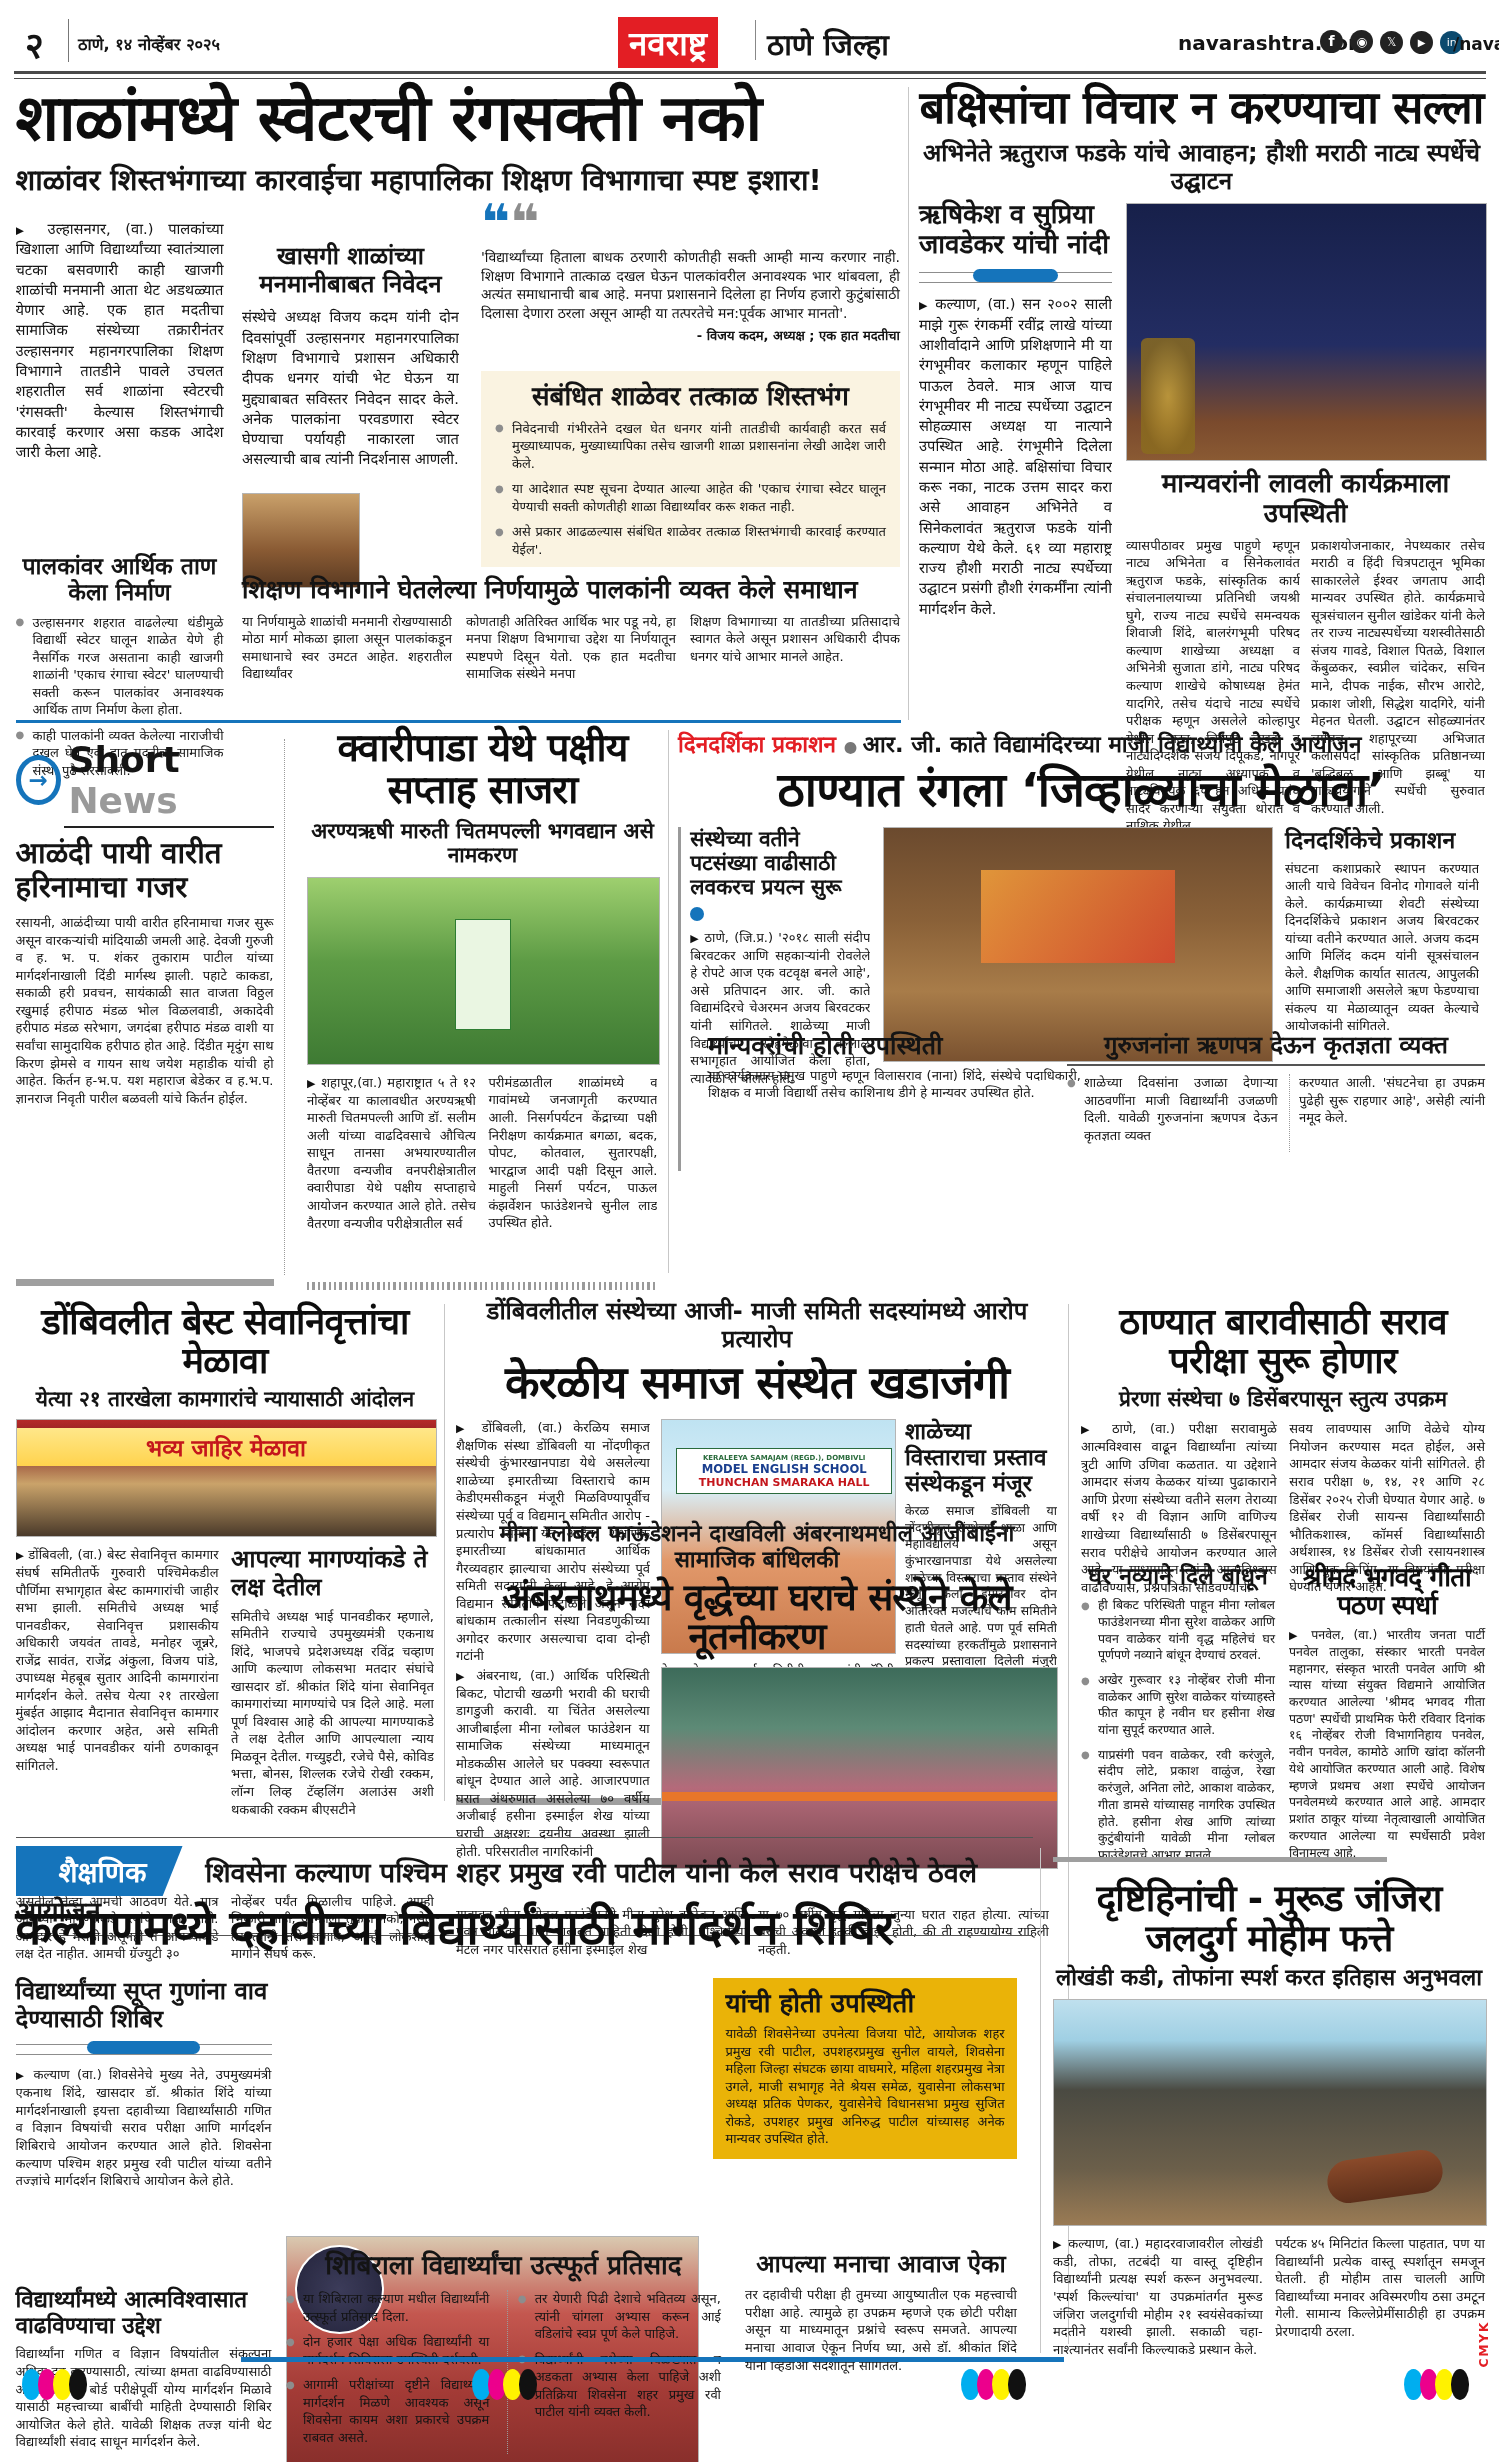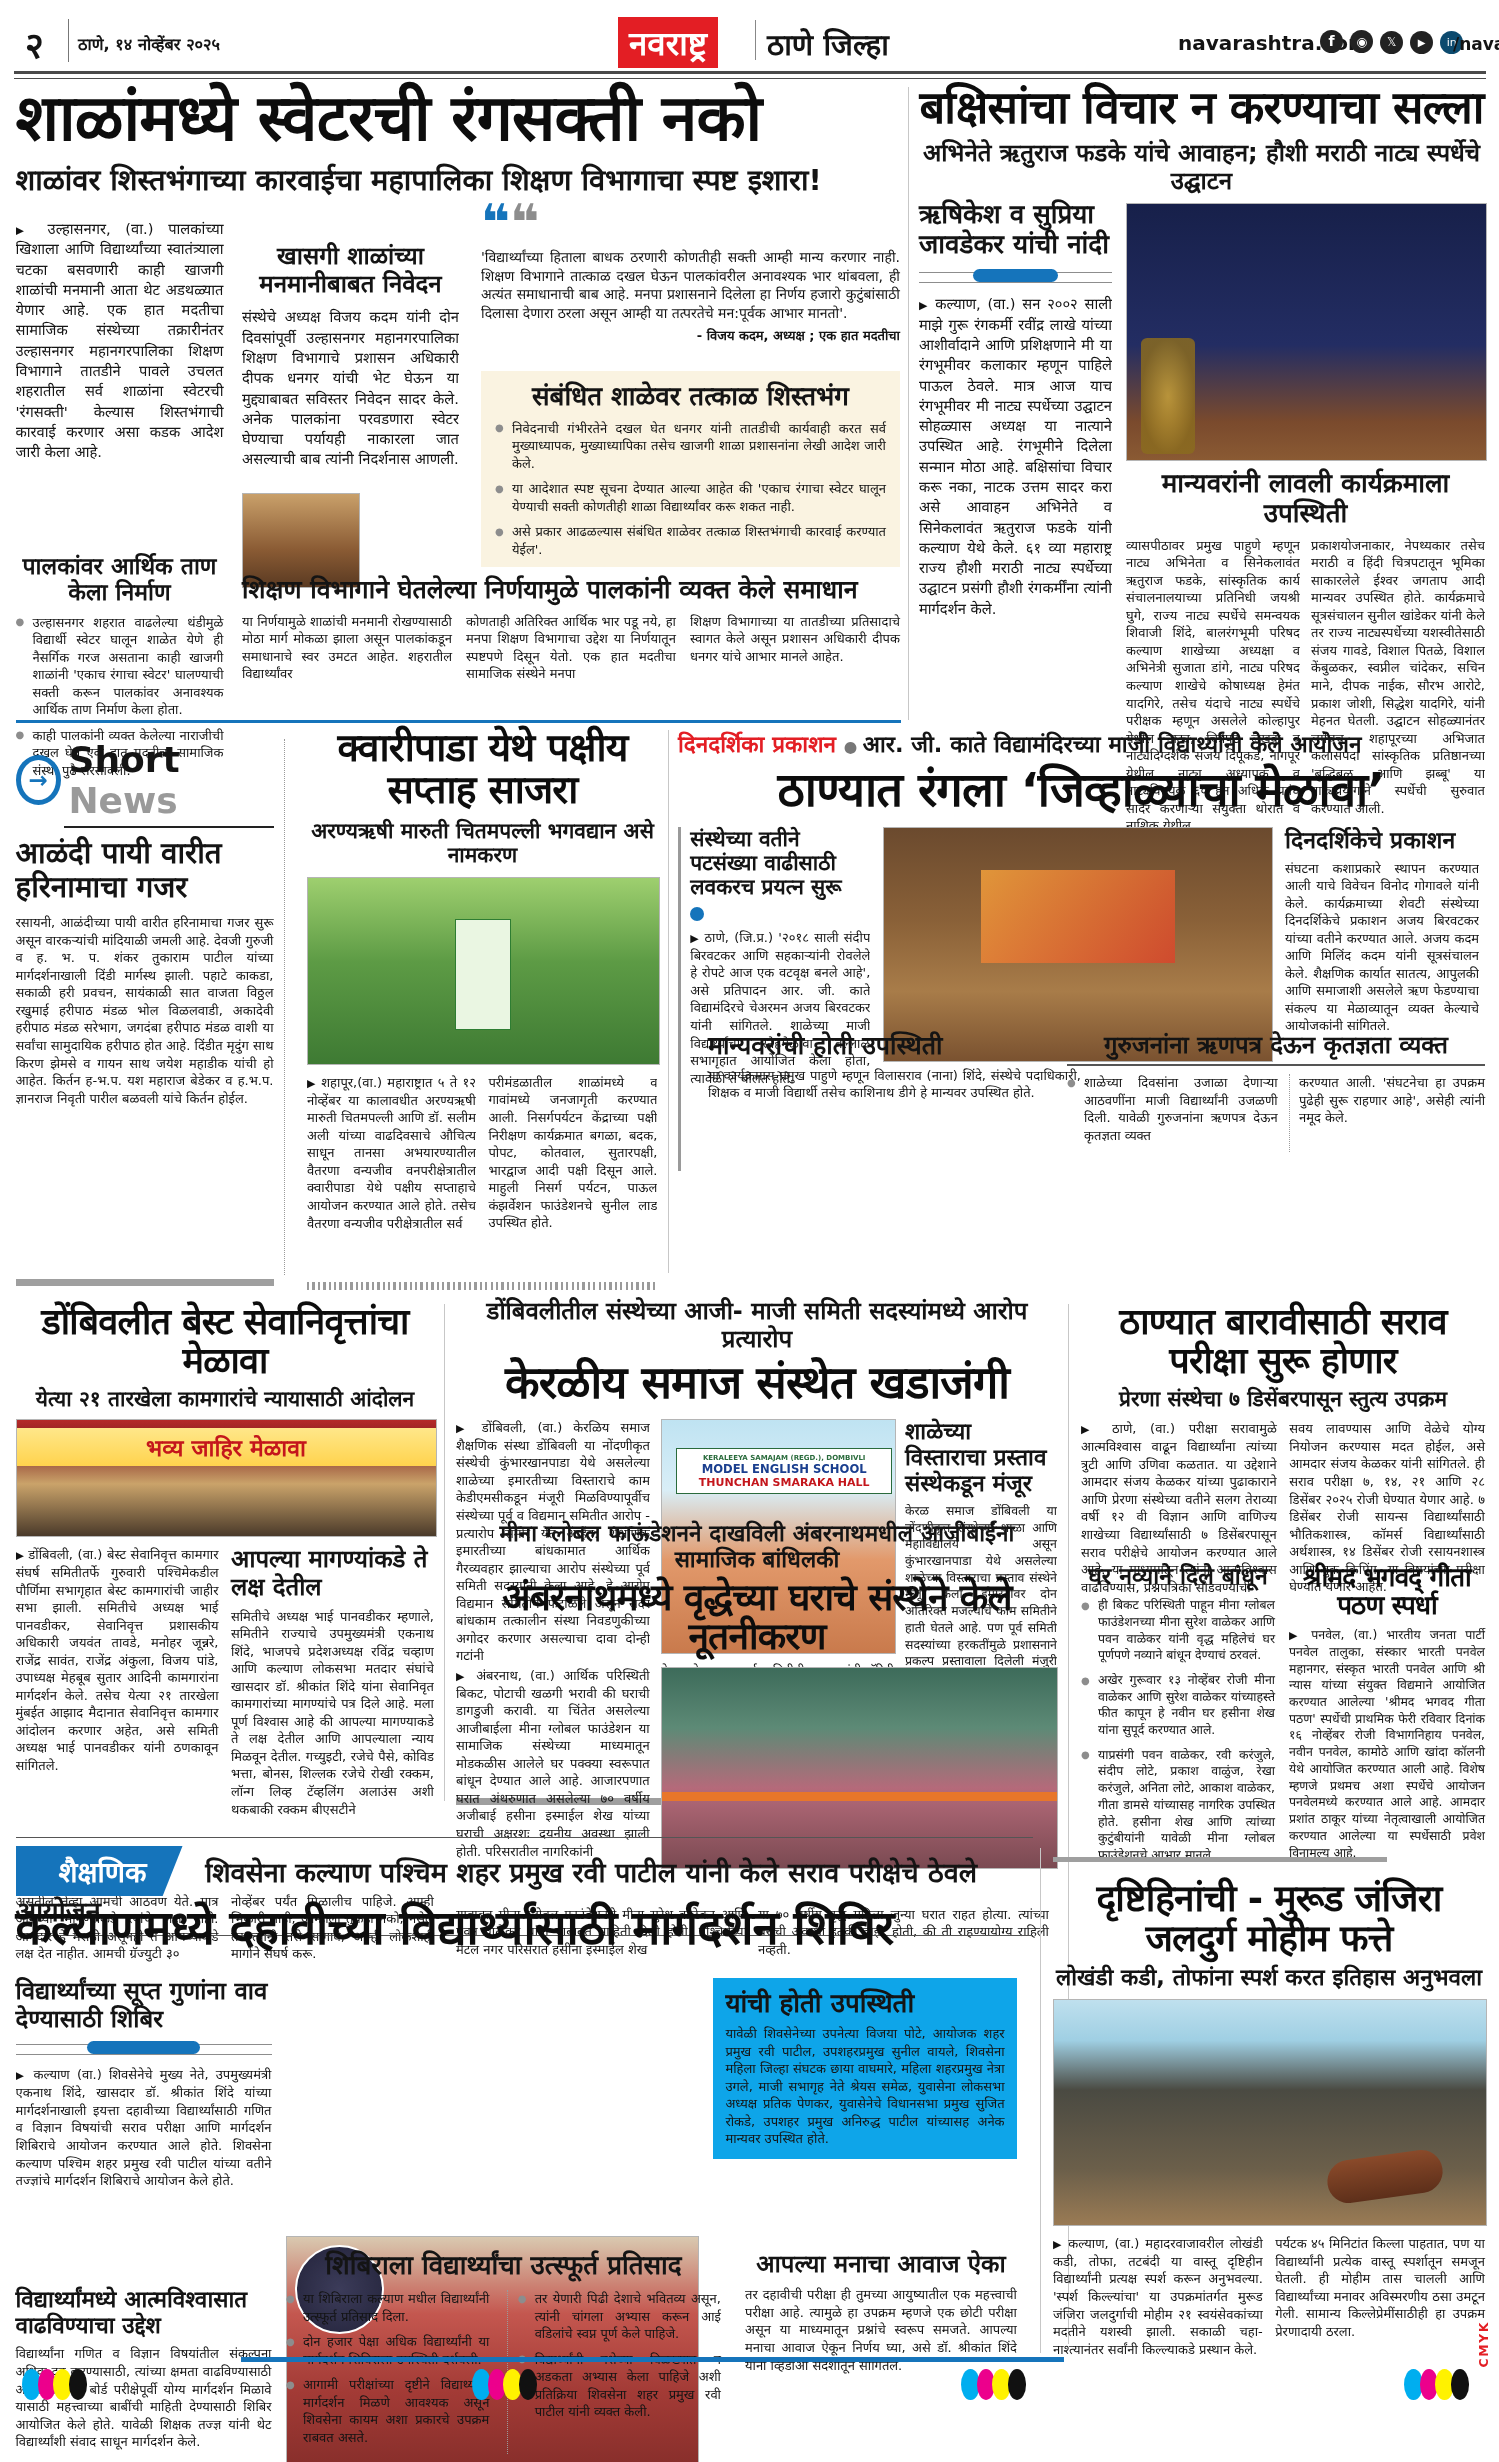--- a/index.html
+++ b/index.html
@@ -254,21 +254,21 @@
 <div class="abs" style="left:15.5px;top:1978px;width:256px;">
   <div class="sub" style="font-size:24px;">विद्यार्थ्यांच्या सूप्त गुणांना वाव देण्यासाठी शिबिर</div>
   <div class="pill" style="margin:11px 0;"></div>
   <div class="small-txt dateline" style="height:210px;overflow:hidden;">कल्याण (वा.) शिवसेनेचे मुख्य नेते, उपमुख्यमंत्री एकनाथ शिंदे, खासदार डॉ. श्रीकांत शिंदे यांच्या मार्गदर्शनाखाली इयत्ता दहावीच्या विद्यार्थ्यांसाठी गणित व विज्ञान विषयांची सराव परीक्षा आणि मार्गदर्शन शिबिराचे आयोजन करण्यात आले होते. शिवसेना कल्याण पश्चिम शहर प्रमुख रवी पाटील यांच्या वतीने तज्ज्ञांचे मार्गदर्शन शिबिराचे आयोजन केले होते.</div>
   <div class="sub" style="font-size:22.5px;margin-top:11px;">विद्यार्थ्यांमध्ये आत्मविश्वासात वाढविण्याचा उद्देश</div>
   <div class="small-txt" style="margin-top:6.2px;">विद्यार्थ्यांना गणित व विज्ञान विषयांतील संकल्पना अधिक दृढ करण्यासाठी, त्यांच्या क्षमता वाढविण्यासाठी आणि येणाऱ्या बोर्ड परीक्षेपूर्वी योग्य मार्गदर्शन मिळावे यासाठी महत्त्वाच्या बाबींची माहिती देण्यासाठी शिबिर आयोजित केले होते. यावेळी शिक्षक तज्ज्ञ यांनी थेट विद्यार्थ्यांशी संवाद साधून मार्गदर्शन केले.</div>
 </div>
 <div class="photo abs" style="left:286px;top:1978px;width:411px;height:256px;background:linear-gradient(180deg,#d9c9b0 0%,#c4574f 30%,#a33b36 60%,#7e2a27 100%);">
   <div style="position:absolute;left:7.8px;top:7.8px;width:85px;height:85px;border-radius:50%;background:radial-gradient(circle,#3c3c5a 0%,#23233a 100%);border:2.3px solid #fff;"></div>
 </div>
-<div class="abs" style="left:713px;top:1978px;width:304px;background:#0ea5e9;padding:11px 12.4px;box-sizing:border-box;">
+<div class="abs" style="left:713px;top:1978px;width:304px;background:#eab308;padding:11px 12.4px;box-sizing:border-box;">
   <div class="sub" style="font-size:26px;">यांची होती उपस्थिती</div>
   <div class="small-txt" style="margin-top:6.2px;">यावेळी शिवसेनेच्या उपनेत्या विजया पोटे, आयोजक शहर प्रमुख रवी पाटील, उपशहरप्रमुख सुनील वायले, शिवसेना महिला जिल्हा संघटक छाया वाघमारे, महिला शहरप्रमुख नेत्रा उगले, माजी सभागृह नेते श्रेयस समेळ, युवासेना लोकसभा अध्यक्ष प्रतिक पेणकर, युवासेनेचे विधानसभा प्रमुख सुजित रोकडे, उपशहर प्रमुख अनिरुद्ध पाटील यांच्यासह अनेक मान्यवर उपस्थित होते.</div>
 </div>
 <div class="abs" style="left:286px;top:2251px;width:435px;">
   <div class="sub center" style="font-size:26px;text-align:center;">शिबिराला विद्यार्थ्यांचा उत्स्फूर्त प्रतिसाद</div>
   <div style="display:flex;gap:18px;margin-top:9.3px;">
     <div style="width:208px;">
       <div class="bullet small-txt">या शिबिराला कल्याण मधील विद्यार्थ्यांनी उत्स्फूर्त प्रतिसाद दिला.</div>
       <div class="bullet small-txt">दोन हजार पेक्षा अधिक विद्यार्थ्यांनी या मार्गदर्शन शिबिराला उपस्थिती दर्शवली.</div>
       <div class="bullet small-txt">आगामी परीक्षांच्या दृष्टीने विद्यार्थ्यांना मार्गदर्शन मिळणे आवश्यक असून शिवसेना कायम अशा प्रकारचे उपक्रम राबवत असते.</div>

